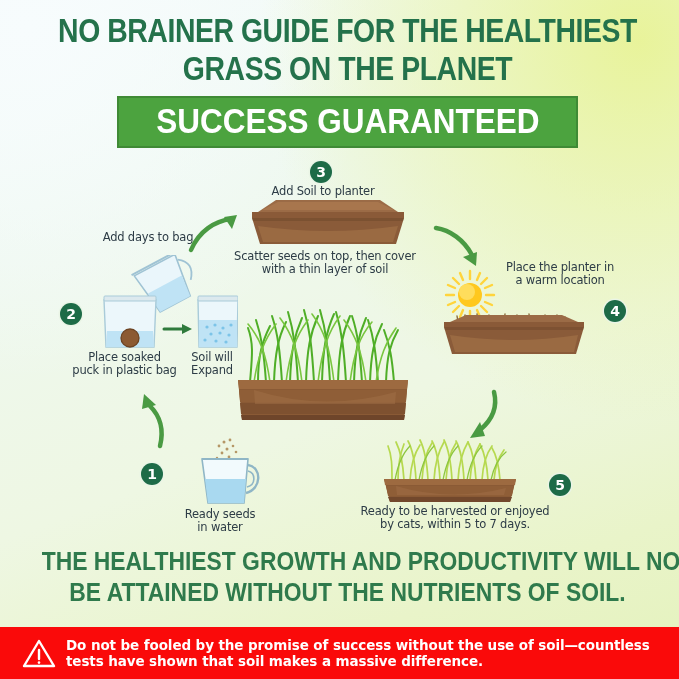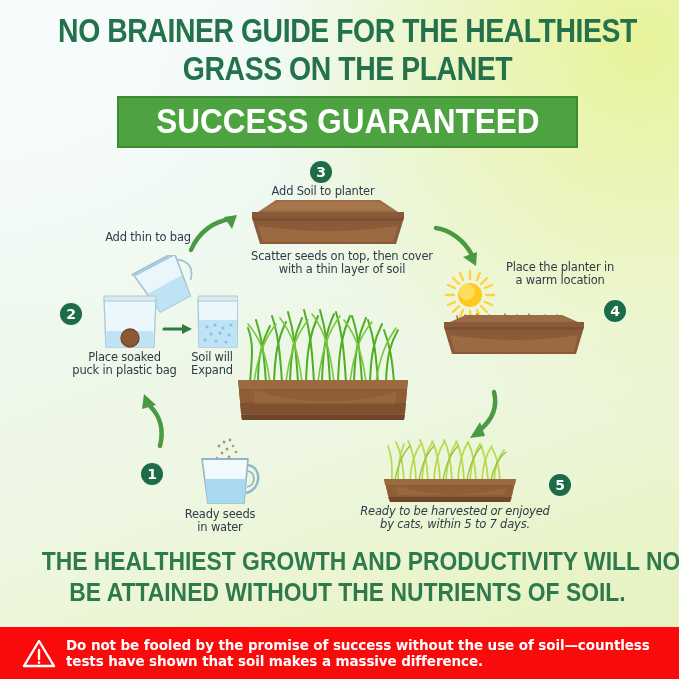--- a/index.html
+++ b/index.html
@@ -132,34 +132,34 @@
     <path d="M18 16 L36 4 L140 4 L158 16 Z" fill="#9b6b46"></path>
     <path d="M22 14 L38 6 L138 6 L154 14 Z" fill="#a8764d"></path>
 
     <rect x="12" y="16" width="152" height="6" fill="#8a5a38"></rect>
 
     <path d="M12 22 L164 22 L156 48 L20 48 Z" fill="#8a5b39"></path>
     <path d="M18 30 Q88 40 158 30 L153 46 L23 46 Z" fill="#9a6a42"></path>
     <path d="M12 22 L164 22 L163 25 L13 25 Z" fill="#6f482c" opacity="0.55"></path>
   </svg>
 
-  <div class="lbl" style="left:232px;top:250px;width:220px;">Scatter seeds on top, then cover
+  <div class="lbl" style="left:215px;top:250px;width:220px;">Scatter seeds on top, then cover
 with a thin layer of soil</div>
 
   <svg class="arrow" style="left:185px;top:205px;" width="60" height="55" viewBox="0 0 60 55">
     <path d="M6 45 C14 26 30 16 46 14" stroke="#4a9a43" stroke-width="4.5" fill="none" stroke-linecap="round"></path>
     <path d="M52 10 L39 12 L47 24 Z" fill="#4a9a43"></path>
   </svg>
 
   <svg class="arrow" style="left:432px;top:222px;" width="60" height="60" viewBox="0 0 60 60">
     <path d="M4 6 C18 8 32 18 40 33" stroke="#4a9a43" stroke-width="4.5" fill="none" stroke-linecap="round"></path>
     <path d="M44 44 L45 30 L31 35 Z" fill="#4a9a43"></path>
   </svg>
 
-  <div class="lbl" style="left:58px;top:231px;width:180px;">Add thin to bag</div>
+  <div class="lbl" style="left:58px;top:231px;width:180px;">Add days to bag</div>
 
   <div class="badge" style="left:60px;top:303px;">
     <span>2</span>
   </div>
 
   <svg class="planter" style="left:88px;top:255px;" width="150" height="95" viewBox="0 0 150 95">
 
     <g transform="rotate(-28 78 38)">
       <path d="M58 8 L104 8 L98 52 L64 52 Z" fill="#eaf6fb" stroke="#9fc3d4" stroke-width="1.6"></path>
       <path d="M62 30 L100 30 L98 52 L64 52 Z" fill="#bfe3f5"></path>
@@ -380,21 +380,21 @@
       <path d="M113 44 C116 30 120 22 128 16"></path>
     </g>
 
     <path d="M6 43 L138 43 L132 66 L12 66 Z" fill="#8a5a35"></path>
     <path d="M6 43 L138 43 L137 49 L7 49 Z" fill="#9d6a40"></path>
     <path d="M8 50 L136 50 L134 60 L10 60 Z" fill="#8f5e37"></path>
     <path d="M10 61 L134 61 L132 66 L12 66 Z" fill="#72482c"></path>
     <path d="M18 50 Q72 66 128 52 L126 59 L19 59 Z" fill="#a5744a" opacity="0.4"></path>
   </svg>
 
-  <div class="lbl" style="left:355px;top:505px;width:200px;font-style:italic;">Ready to be harvested or enjoyed
+  <div class="lbl" style="left:355px;top:505px;width:200px;">Ready to be harvested or enjoyed
 by cats, within 5 to 7 days.</div>
 
   <div class="bottomtext">
     <span>THE HEALTHIEST GROWTH AND PRODUCTIVITY WILL NOT</span>
     <span>BE ATTAINED WITHOUT THE NUTRIENTS OF SOIL.</span>
   </div>
 
   <div class="warnbar">
     <svg class="warn-icon" width="34" height="31" viewBox="0 0 34 31">
       <path d="M17 3 L32 28 L2 28 Z" fill="none" stroke="#ffffff" stroke-width="2.4" stroke-linejoin="round"></path>

